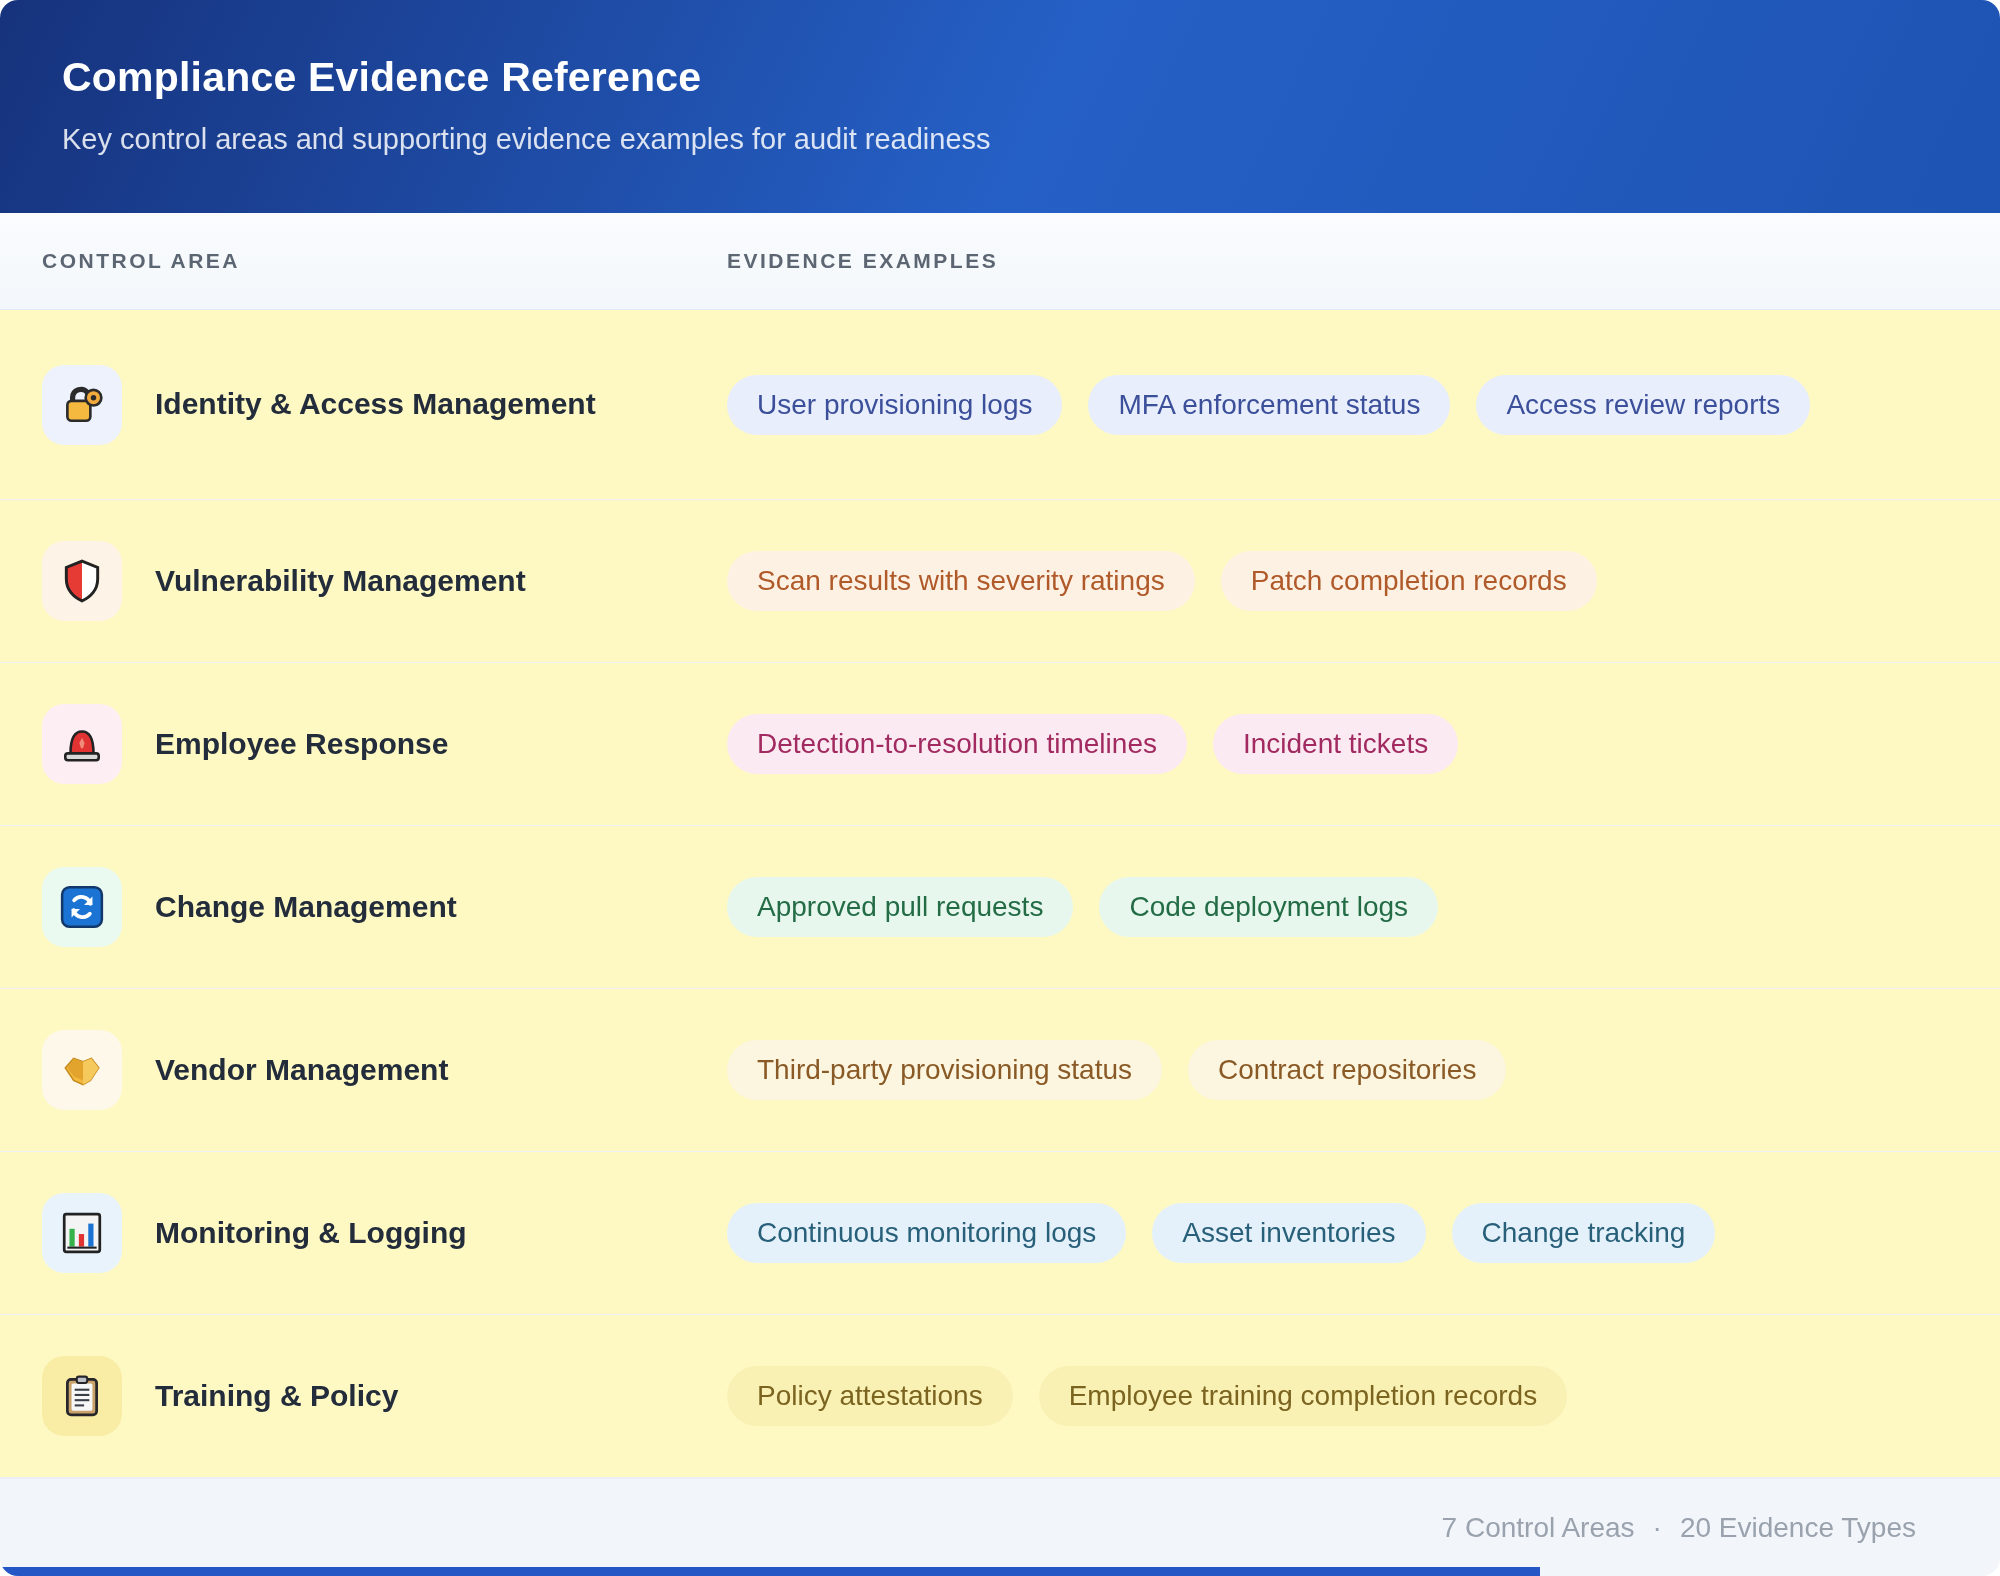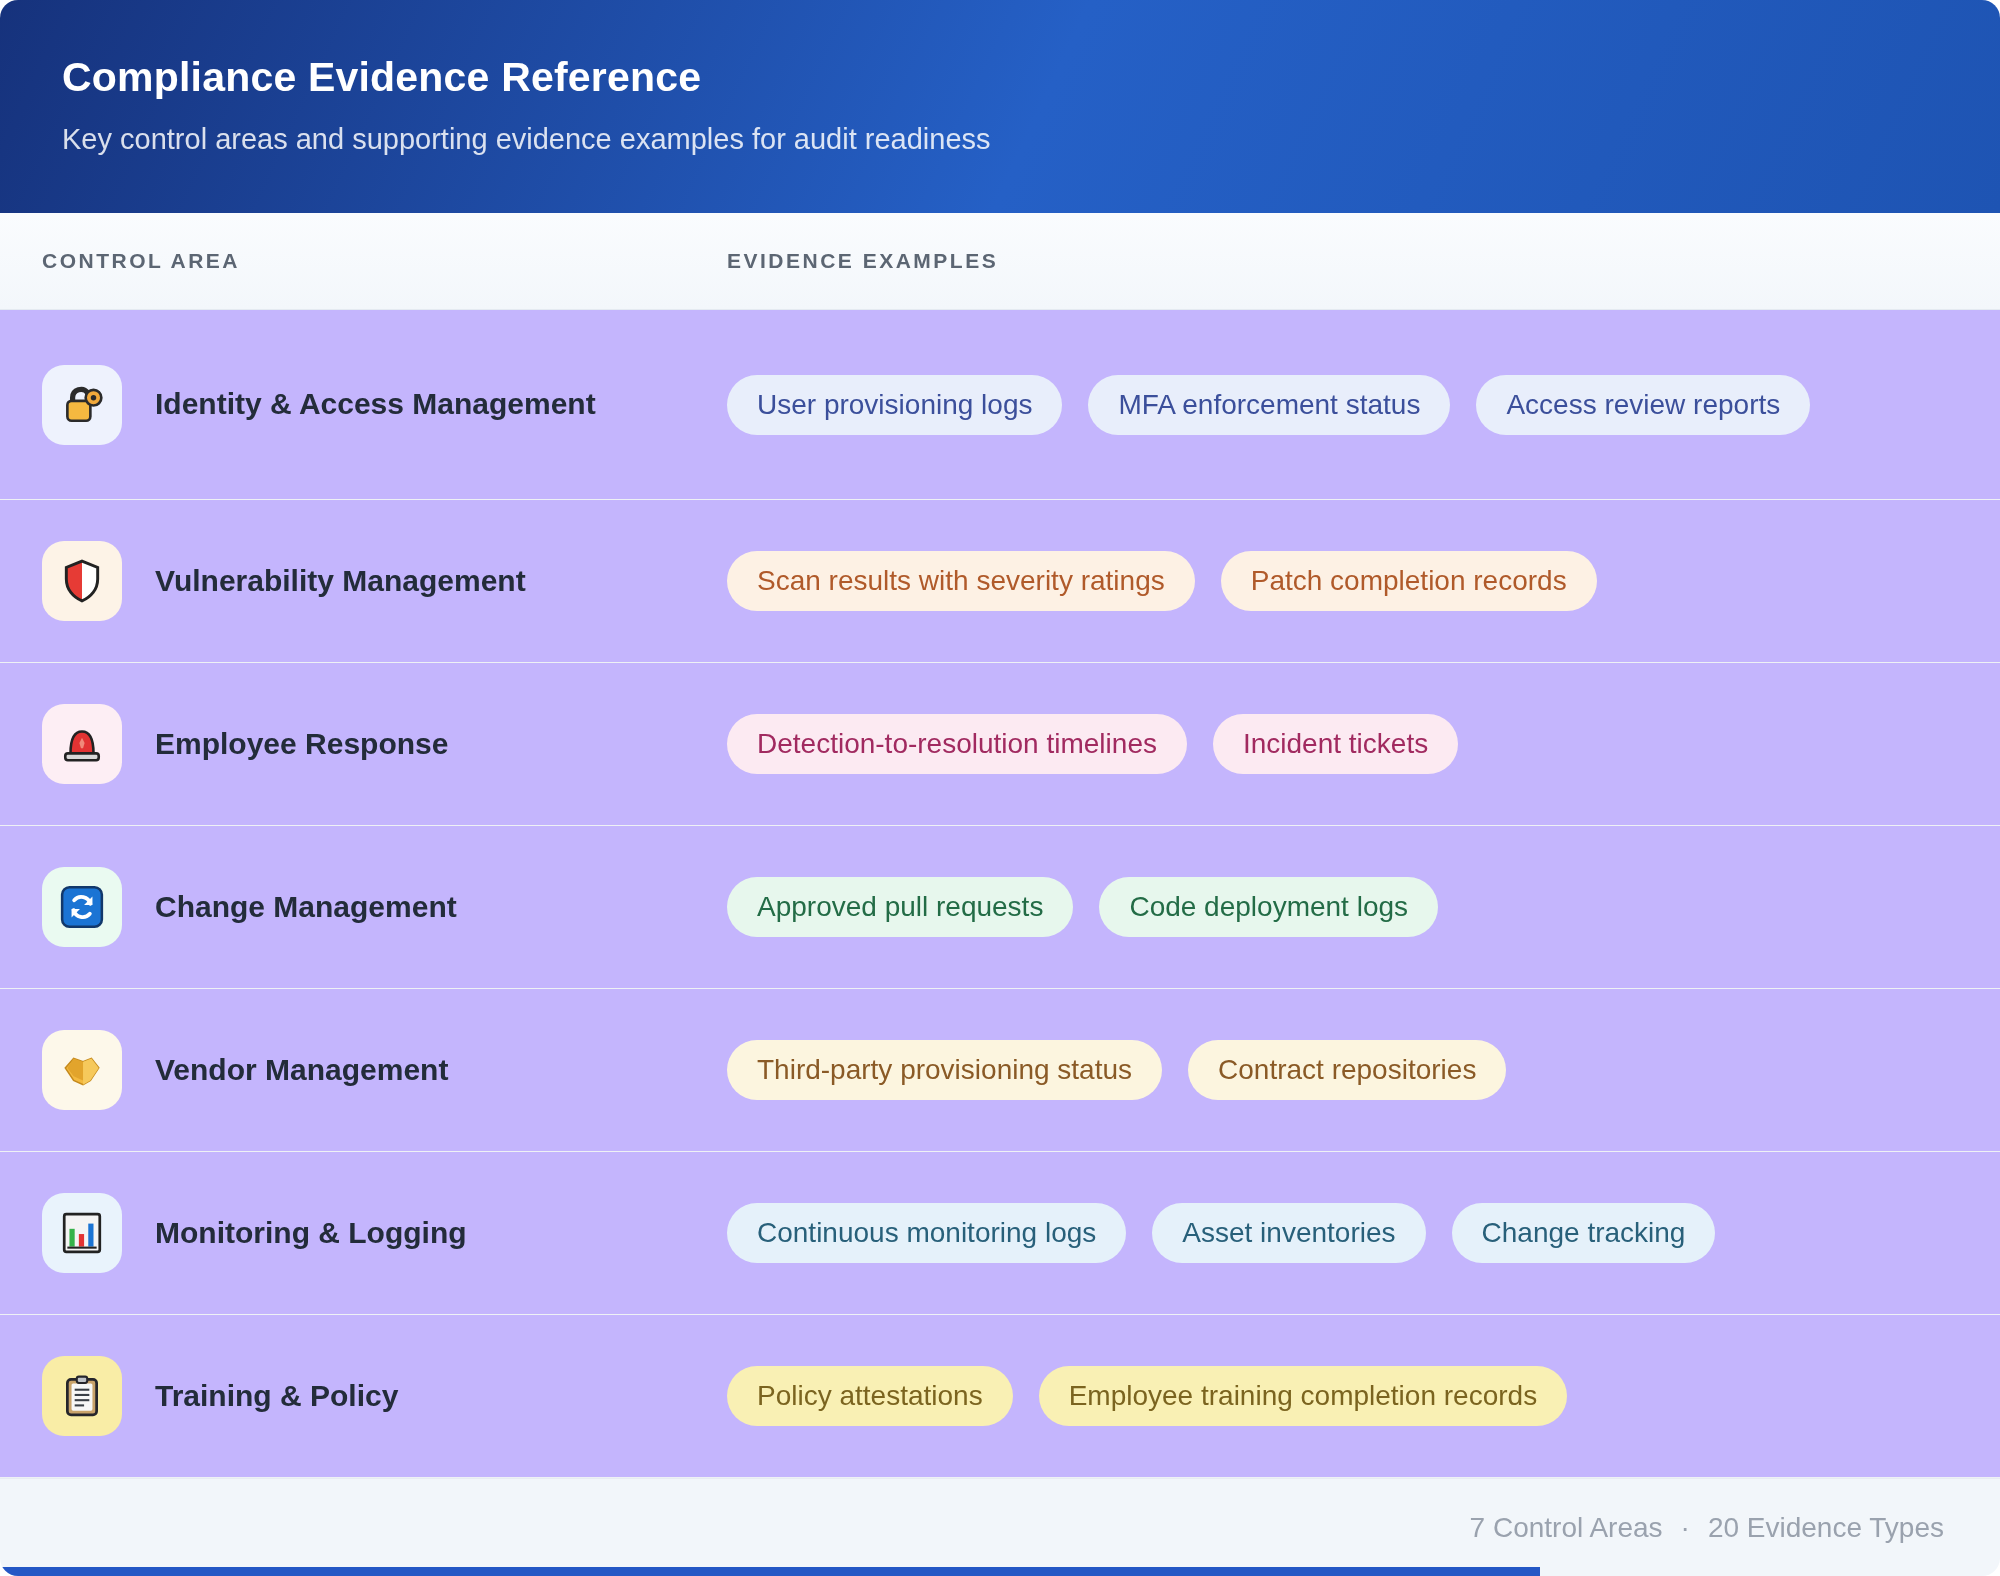--- a/index.html
+++ b/index.html
@@ -46,21 +46,21 @@
     letter-spacing: 2.5px;
     text-transform: uppercase;
   }
   
   .row {
     display: flex;
     align-items: center;
     min-height: 163px;
     padding: 30px 42px;
     border-bottom: 1px solid #eef1f5;
-    background: #c4b5fd;
+    background: #fef9c3;
   }
   .row:first-child { min-height: 190px; }
   .area {
     width: 685px; flex-shrink: 0;
     display: flex;
     align-items: center;
     gap: 33px;
     padding-right: 40px;
   }
   .icon-box {
@@ -101,21 +101,21 @@
     position: absolute;
     left: 0; right: 0; bottom: 0;
     top: auto;
     height: 98px;
     background: #f2f6fa;
     border-top: 1px solid #e7ecf2;
     display: flex;
     align-items: center;
     justify-content: flex-end;
     gap: 18px;
-    padding-right: 56px;
+    padding-right: 84px;
   }
   .card-footer span {
     color: #9aa2ae;
     font-size: 28px;
   }
   .bottom-bar {
     position: absolute;
     left: 0; bottom: 0;
     width: 1540px; height: 9px;
     background: #2457c5;

